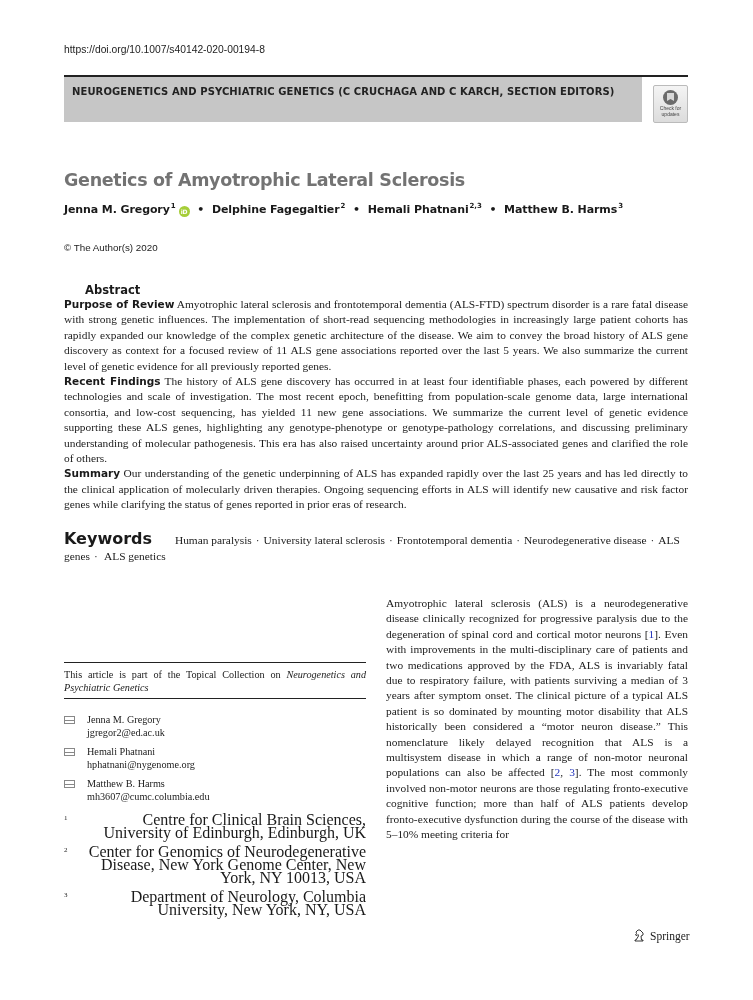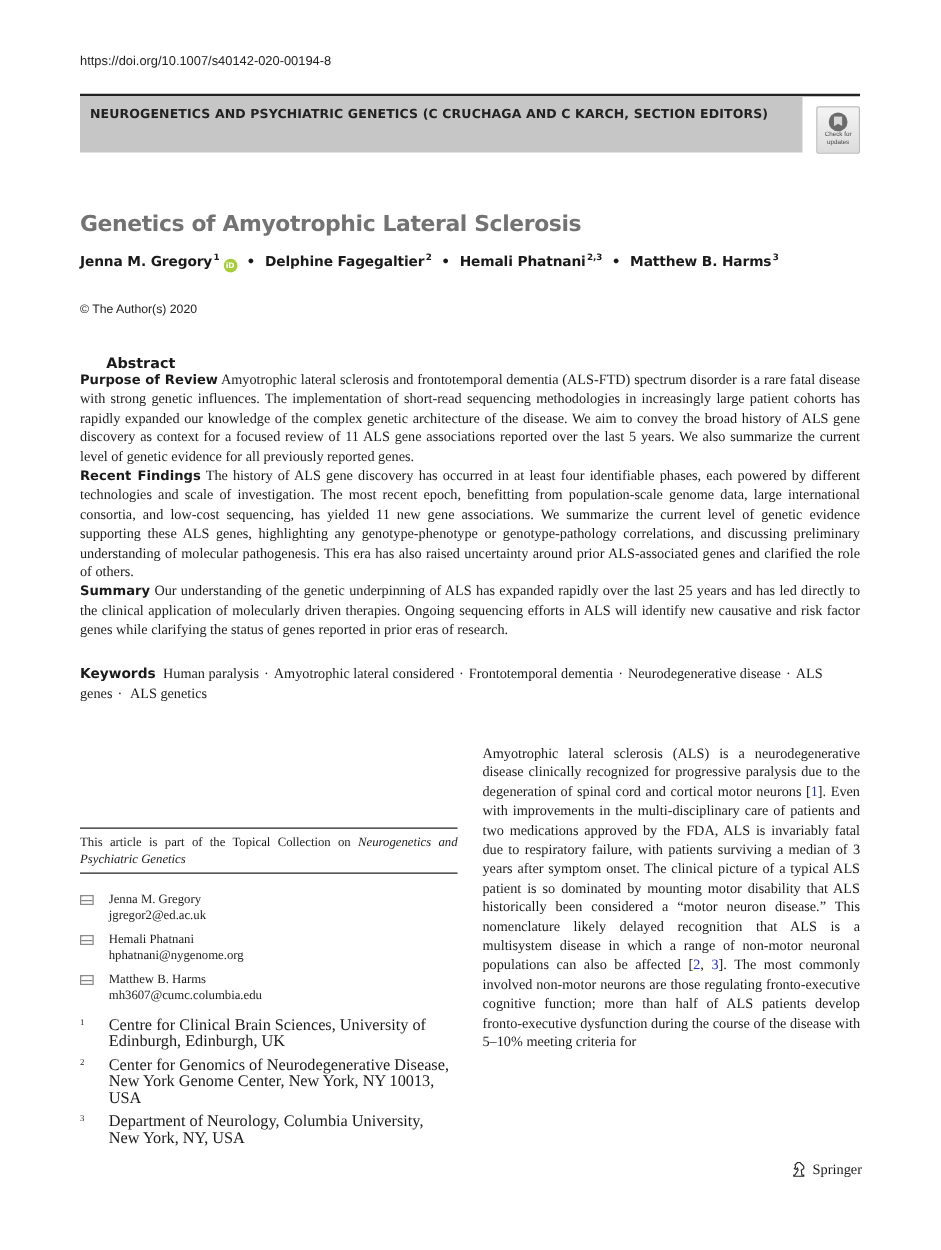--- a/index.html
+++ b/index.html
@@ -25,36 +25,36 @@
   .orcid { display: inline-block; width: 11px; height: 11px; border-radius: 50%; background: #a6ce39; color: #fff; font-size: 6px; line-height: 11px; text-align: center; vertical-align: -1px; margin-left: 3px; font-weight: bold; }
 
   .dates { position: absolute; left: 64px; top: 241px; font-family: "Liberation Sans", sans-serif; font-size: 9.8px; line-height: 13px; color: #222; }
 
   .abstract { position: absolute; left: 64px; top: 283px; width: 624px; }
   .abstract h2 { font-family: "DejaVu Sans", sans-serif; font-size: 11.5px; font-weight: bold; line-height: 14px; margin-bottom: 0px; margin-left: 21px; }
   .abstract p { font-size: 11.4px; line-height: 15.4px; text-align: justify; color: #1a1a1a; }
   .abstract .lab { font-family: "DejaVu Sans", sans-serif; font-weight: bold; font-size: 10.5px; }
 
   .keywords { position: absolute; left: 64px; top: 531px; width: 624px; font-size: 11.4px; line-height: 15.5px; }
-  .keywords .lab { font-family: "DejaVu Sans", sans-serif; font-weight: bold; font-size: 11px; margin-right: 3px; }
+  .keywords .lab { font-family: "DejaVu Sans", sans-serif; font-weight: bold; font-size: 16px; margin-right: 20px; }
   .keywords .dot { margin: 0 4px; }
 
   .left-col { position: absolute; left: 64px; top: 662px; width: 302px; }
   .rule { height: 1.2px; background: #222; }
   .collection-note { font-size: 10.2px; line-height: 13px; padding: 5px 0 4px 0; text-align: justify; }
   .contacts { margin-top: 14px; }
   .contact { display: flex; margin-bottom: 6px; }
   .mail-icon { width: 11px; height: 8px; border: 1px solid #888; margin-top: 3px; margin-right: 12px; position: relative; flex-shrink: 0; overflow: hidden; }
   .mail-icon::before { content: ""; position: absolute; left: -1px; top: -5px; width: 11px; height: 8px; border-bottom: 1px solid #888; transform: rotate(0deg); background: linear-gradient(to bottom right, transparent 48%, #888 50%, transparent 52%), linear-gradient(to bottom left, transparent 48%, #888 50%, transparent 52%); background-size: 50% 100%; background-position: left, right; background-repeat: no-repeat; }
   .contact-text { font-size: 10.2px; line-height: 13px; }
 
   .affils { margin-top: 10px; }
   .affil { display: flex; margin-bottom: 6px; }
   .affil-num { width: 23px; font-size: 7px; line-height: 10px; flex-shrink: 0; }
-  .affil-text { font-size: 13px; line-height: 13px; }
+  .affil-text { font-size: 16px; line-height: 13px; text-align: right; }
 
   .right-col { position: absolute; left: 386px; top: 596px; width: 302px; }
   .right-col h2 { font-family: "DejaVu Sans", sans-serif; font-size: 12.6px; font-weight: bold; line-height: 16px; margin-bottom: 14px; letter-spacing: -0.2px; }
   .right-col p { font-size: 11.4px; line-height: 15.4px; text-align: justify; }
   .ref { color: #2233bb; }
 
   .publisher { position: absolute; left: 633px; top: 929px; font-size: 11.5px; display: flex; align-items: center; }
   .knight { width: 12px; height: 13px; margin-right: 5px; }
 </style>
 </head>
@@ -92,21 +92,21 @@
 
 <section class="abstract">
   <h2>Abstract</h2>
   <p><span class="lab">Purpose of Review</span> <span>Amyotrophic lateral sclerosis and frontotemporal dementia (ALS-FTD) spectrum disorder is a rare fatal disease with strong genetic influences. The implementation of short-read sequencing methodologies in increasingly large patient cohorts has rapidly expanded our knowledge of the complex genetic architecture of the disease. We aim to convey the broad history of ALS gene discovery as context for a focused review of 11 ALS gene associations reported over the last 5 years. We also summarize the current level of genetic evidence for all previously reported genes.</span></p>
   <p><span class="lab">Recent Findings</span> <span>The history of ALS gene discovery has occurred in at least four identifiable phases, each powered by different technologies and scale of investigation. The most recent epoch, benefitting from population-scale genome data, large international consortia, and low-cost sequencing, has yielded 11 new gene associations. We summarize the current level of genetic evidence supporting these ALS genes, highlighting any genotype-phenotype or genotype-pathology correlations, and discussing preliminary understanding of molecular pathogenesis. This era has also raised uncertainty around prior ALS-associated genes and clarified the role of others.</span></p>
   <p><span class="lab">Summary</span> <span>Our understanding of the genetic underpinning of ALS has expanded rapidly over the last 25 years and has led directly to the clinical application of molecularly driven therapies. Ongoing sequencing efforts in ALS will identify new causative and risk factor genes while clarifying the status of genes reported in prior eras of research.</span></p>
 </section>
 
 <div class="keywords">
   <span class="lab">Keywords</span>
-  <span>Human paralysis</span><span class="dot">·</span><span>Amyotrophic lateral considered</span><span class="dot">·</span><span>Frontotemporal dementia</span><span class="dot">·</span><span>Neurodegenerative disease</span><span class="dot">·</span><span>ALS genes</span><span class="dot">·</span>
+  <span>Human paralysis</span><span class="dot">·</span><span>University lateral sclerosis</span><span class="dot">·</span><span>Frontotemporal dementia</span><span class="dot">·</span><span>Neurodegenerative disease</span><span class="dot">·</span><span>ALS genes</span><span class="dot">·</span>
   <span>ALS genetics</span>
 </div>
 
 <div class="left-col">
   <div class="rule"></div>
   <div class="collection-note"><span>This article is part of the Topical Collection on </span><i>Neurogenetics and Psychiatric Genetics</i></div>
   <div class="rule"></div>
 
   <div class="contacts">
     <div class="contact">

